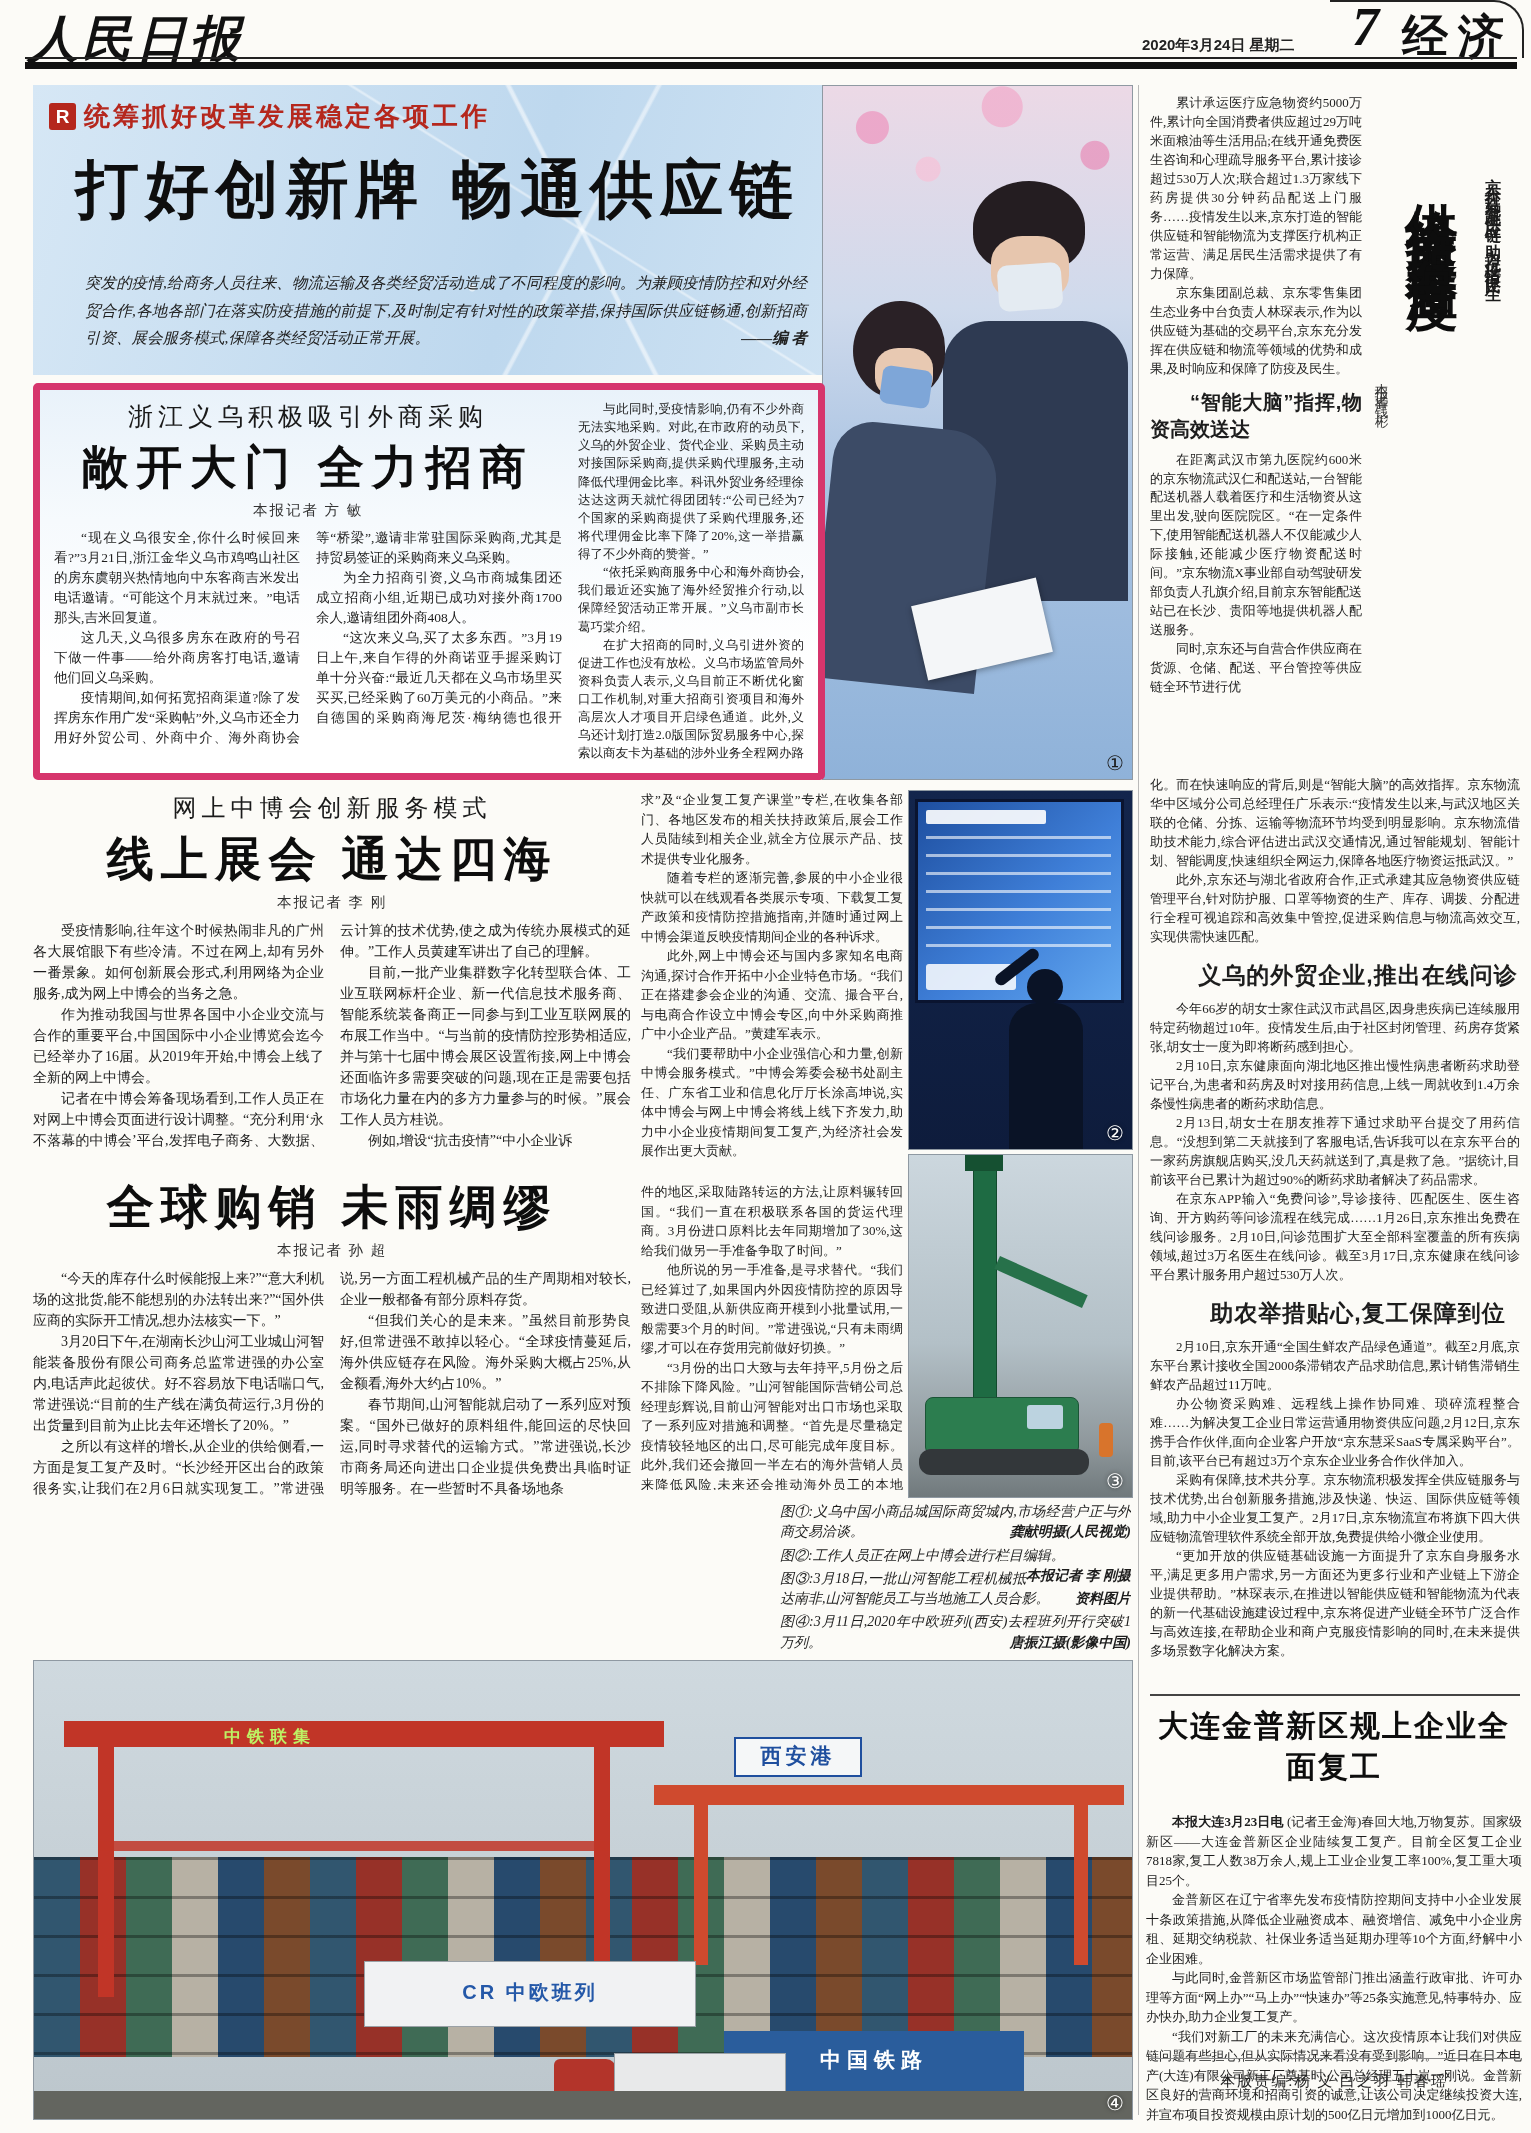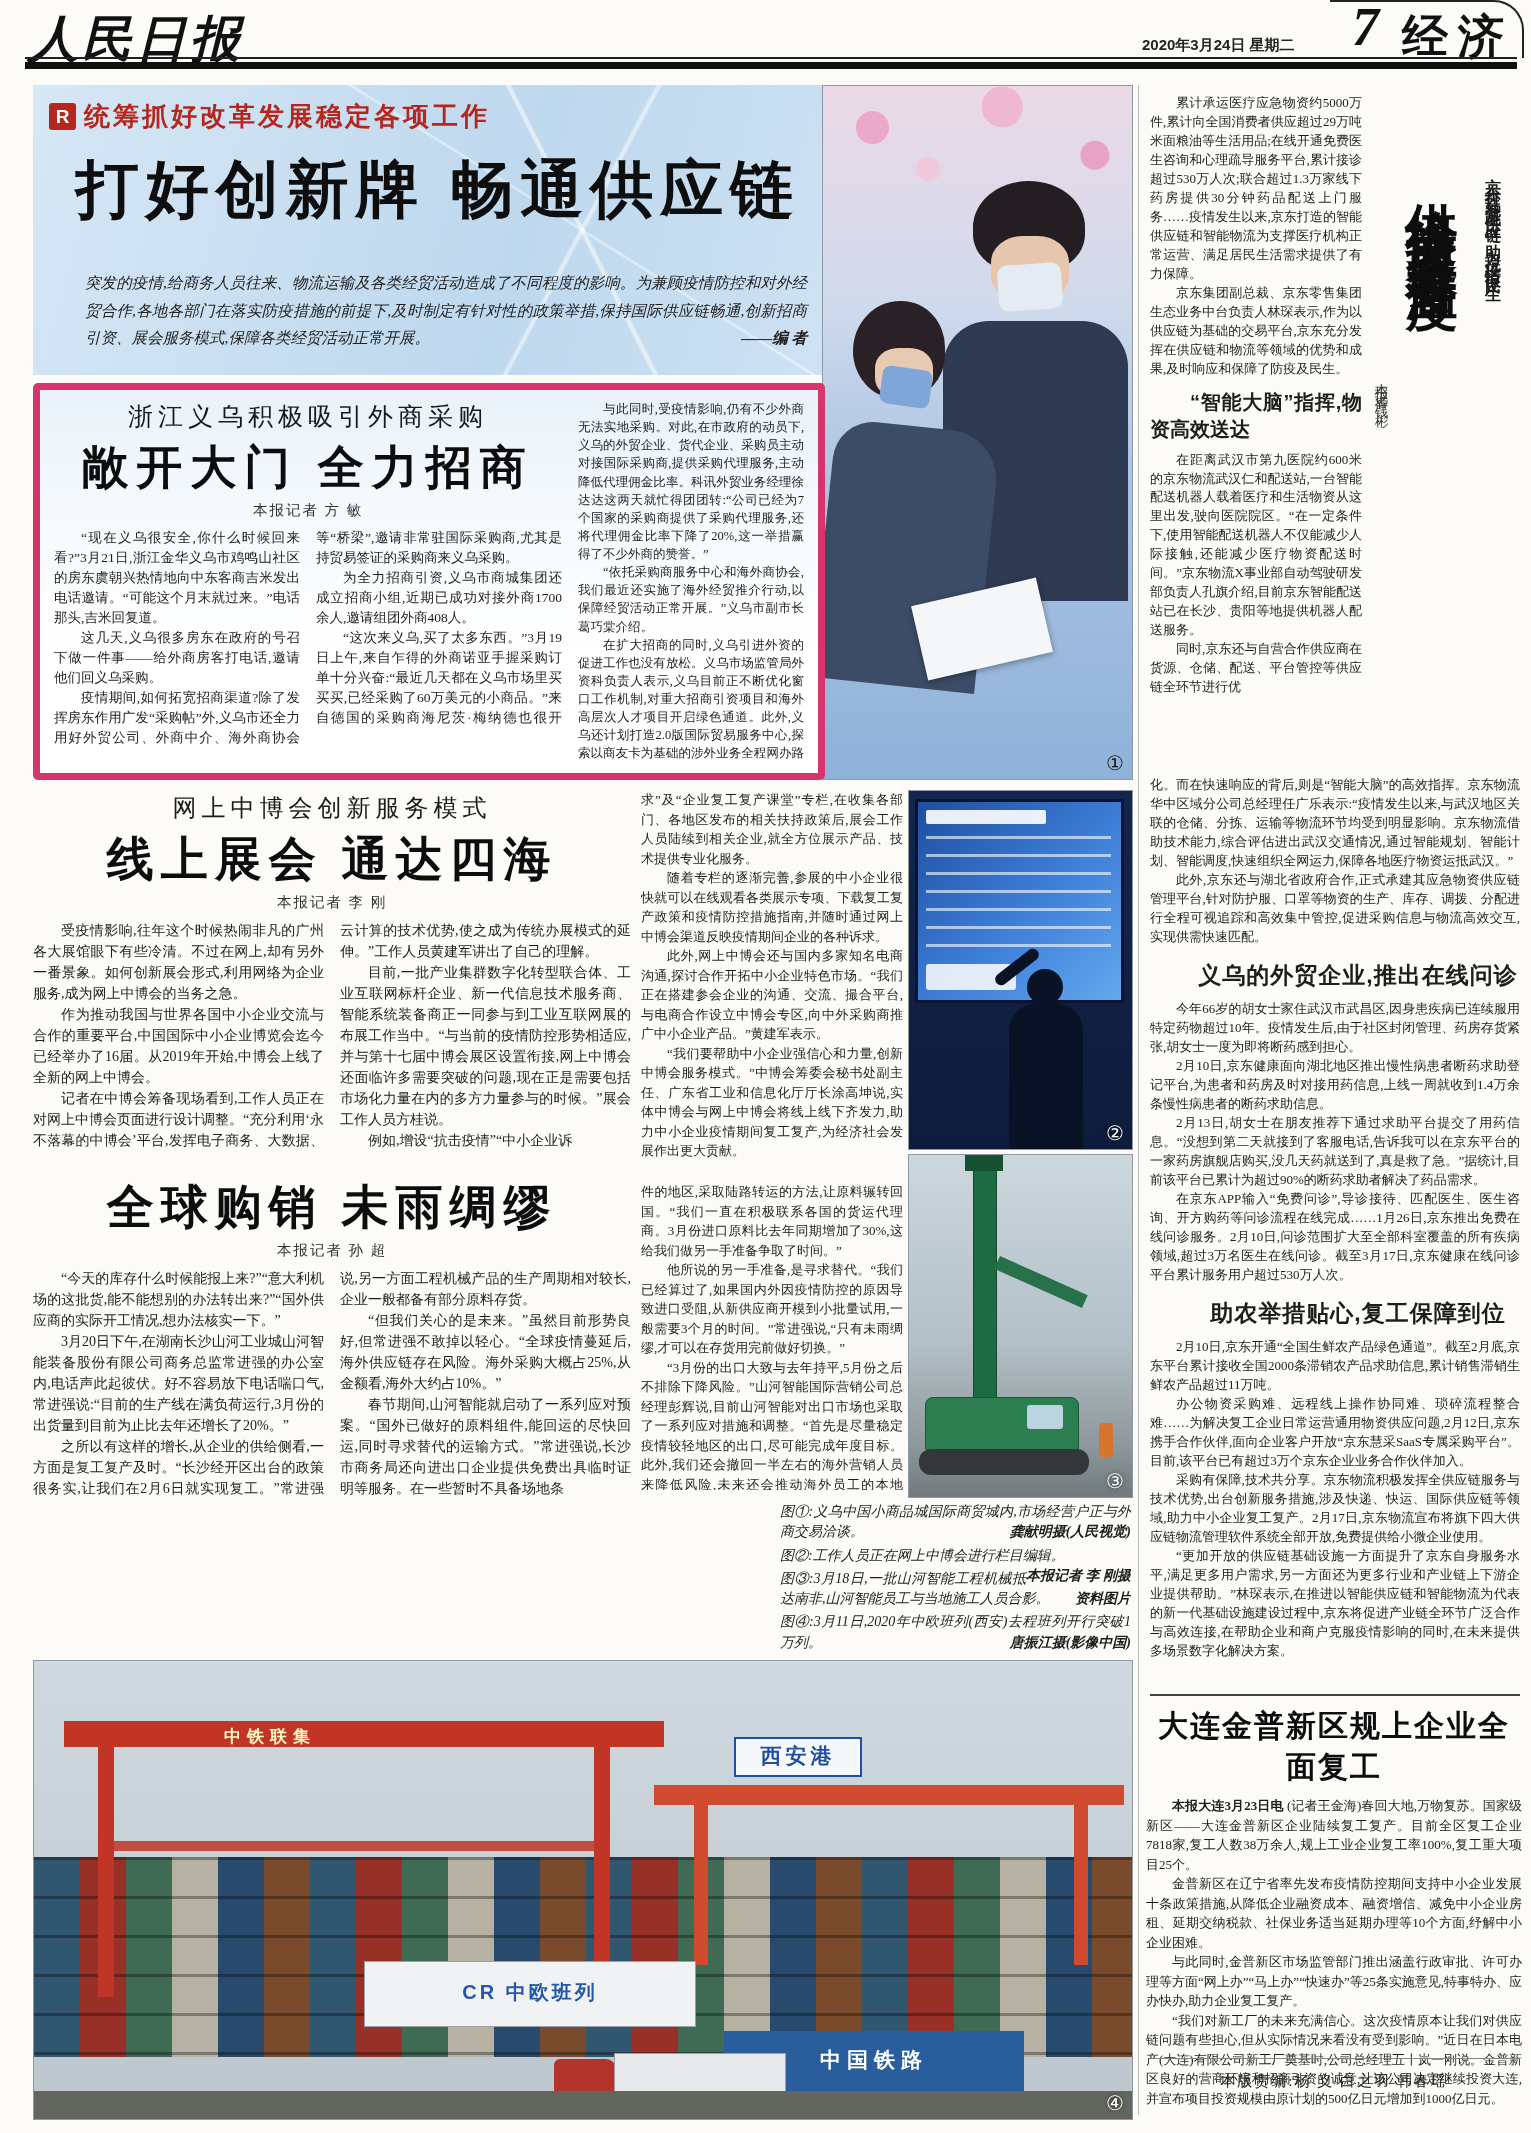--- a/index.html
+++ b/index.html
@@ -52,21 +52,21 @@
   .photo2{background:linear-gradient(180deg,#13254c 0%,#0e1c3c 100%);}
   .screen{background:linear-gradient(135deg,#1e4fa0 0%,#3f7fd8 55%,#63a8ef 100%);border:3px solid #0a1430;}
   .screen-rows{background:repeating-linear-gradient(180deg,rgba(255,255,255,.75) 0 3px,transparent 3px 18px);}
   .photo3{background:linear-gradient(180deg,#ccd7de 0%,#b3c0c7 55%,#8e979b 85%,#70797c 100%);}
   .photo4{background:linear-gradient(180deg,#cfd9df 0%,#bcc6cc 100%);}
   .containers{background:
       repeating-linear-gradient(180deg,rgba(0,0,0,.32) 0 3px,transparent 3px 39px),
       repeating-linear-gradient(90deg,#31566f 0 46px,#973128 46px 92px,#3f6b55 92px 138px,#b7b1a4 138px 184px,#274a6d 184px 230px,#7a4a2c 230px 276px);}
   .crane{background:#c13527;}
   .crane2{background:#cf4a2e;}
-  .crane-txt{font-family:"Liberation Sans",sans-serif;font-weight:bold;color:#fef9c3;}
+  .crane-txt{font-family:"Liberation Sans",sans-serif;font-weight:bold;color:#bef264;}
   .sign{background:#f5f7f8;border:2px solid #1f4f9e;color:#1f4f9e;font-family:"Liberation Sans",sans-serif;
       font-weight:bold;text-align:center;}
   .cont-white{background:#f1f2f3;border:1px solid #9aa1a6;color:#2458a8;font-family:"Liberation Sans",sans-serif;font-weight:bold;}
   .cont-blue{background:#2a5d9c;color:#fff;font-family:"Liberation Sans",sans-serif;font-weight:bold;}
   
   p.cap{margin:0 0 3px 0;font-size:14px;font-style:italic;text-align:justify;line-height:1.45;}
   p.cap .credit{float:right;font-weight:bold;}
   
   .vtext{writing-mode:vertical-rl;}
   .jd-sub{font-family:"Liberation Sans",sans-serif;font-weight:bold;text-indent:0;}
@@ -258,21 +258,21 @@
     <p class="body jd-sub center">助农举措贴心,复工保障到位</p>
     <p class="body">2月10日,京东开通“全国生鲜农产品绿色通道”。截至2月底,京东平台累计接收全国2000条滞销农产品求助信息,累计销售滞销生鲜农产品超过11万吨。</p>
     <p class="body">办公物资采购难、远程线上操作协同难、琐碎流程整合难……为解决复工企业日常运营通用物资供应问题,2月12日,京东携手合作伙伴,面向企业客户开放“京东慧采SaaS专属采购平台”。目前,该平台已有超过3万个京东企业业务合作伙伴加入。</p>
     <p class="body">采购有保障,技术共分享。京东物流积极发挥全供应链服务与技术优势,出台创新服务措施,涉及快递、快运、国际供应链等领域,助力中小企业复工复产。2月17日,京东物流宣布将旗下四大供应链物流管理软件系统全部开放,免费提供给小微企业使用。</p>
     <p class="body">“更加开放的供应链基础设施一方面提升了京东自身服务水平,满足更多用户需求,另一方面还为更多行业和产业链上下游企业提供帮助。”林琛表示,在推进以智能供应链和智能物流为代表的新一代基础设施建设过程中,京东将促进产业链全环节广泛合作与高效连接,在帮助企业和商户克服疫情影响的同时,在未来提供多场景数字化解决方案。</p>
   </div>
 
   <div class="abs hrule" style="left:1150px;top:1694px;width:370px;height:2px;"></div>
   <div class="abs" style="left:1146px;top:1706px;width:376px;">
     <div class="dl-hl">大连金普新区规上企业全面复工</div>
-    <div style="font-size:13px;line-height:1.5;margin-top:8px;">
+    <div style="font-size:13px;line-height:1.5;margin-top:24px;">
       <p class="body"><b>本报大连3月23日电 </b><span>(记者王金海)春回大地,万物复苏。国家级新区——大连金普新区企业陆续复工复产。目前全区复工企业7818家,复工人数38万余人,规上工业企业复工率100%,复工重大项目25个。</span></p>
       <p class="body">金普新区在辽宁省率先发布疫情防控期间支持中小企业发展十条政策措施,从降低企业融资成本、融资增信、减免中小企业房租、延期交纳税款、社保业务适当延期办理等10个方面,纾解中小企业困难。</p>
       <p class="body">与此同时,金普新区市场监管部门推出涵盖行政审批、许可办理等方面“网上办”“马上办”“快速办”等25条实施意见,特事特办、应办快办,助力企业复工复产。</p>
       <p class="body">“我们对新工厂的未来充满信心。这次疫情原本让我们对供应链问题有些担心,但从实际情况来看没有受到影响。”近日在日本电产(大连)有限公司新工厂奠基时,公司总经理五十岚一刚说。金普新区良好的营商环境和招商引资的诚意,让该公司决定继续投资大连,并宣布项目投资规模由原计划的500亿日元增加到1000亿日元。</p>
     </div>
   </div>
 
   <div class="abs" style="left:1150px;top:2058px;width:370px;height:1px;background:#888;"></div>
   <div class="abs credits" style="left:1146px;top:2072px;width:376px;">本版责编:杨  义  白之羽  韩春瑶</div>
 

